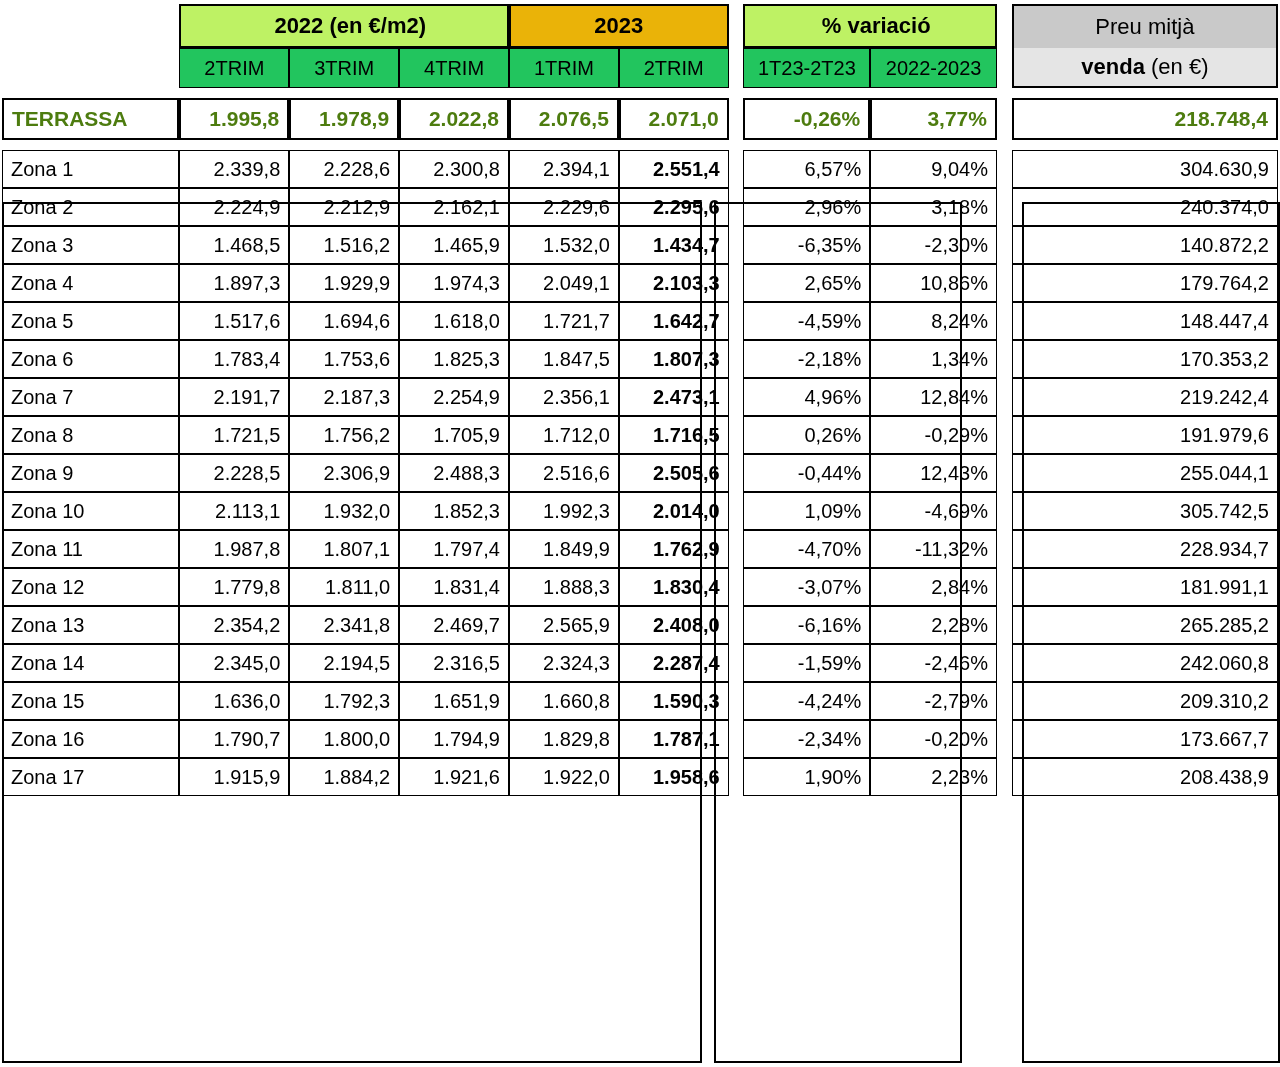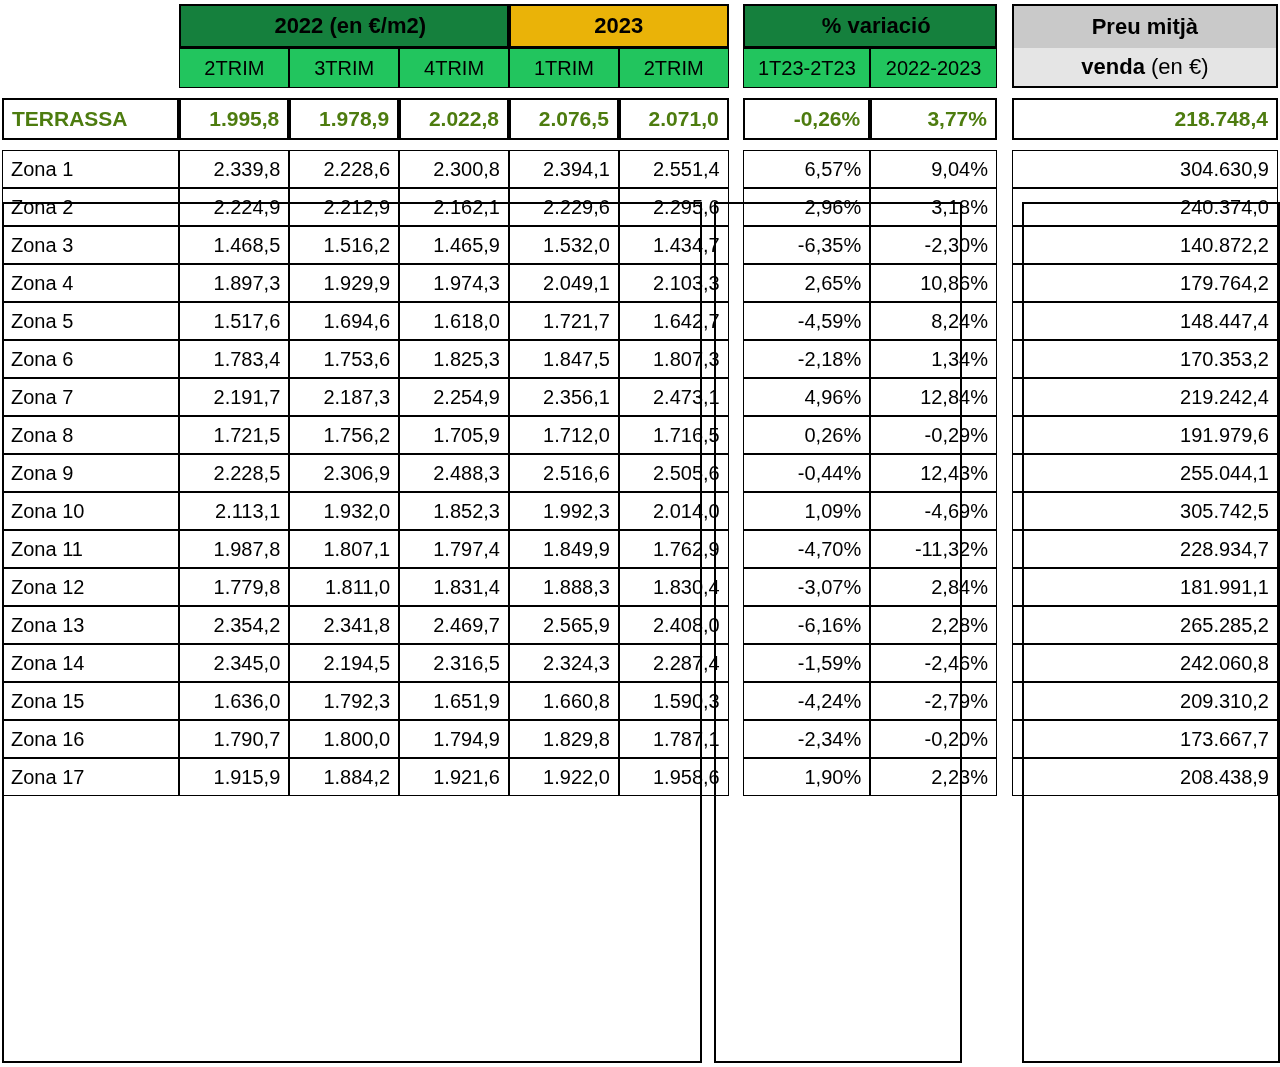--- a/index.html
+++ b/index.html
@@ -61,34 +61,34 @@
   
   .hdr-group {
     height: 44px;
     border: 2px solid #000;
     text-align: center;
     font-weight: bold;
     font-size: 22px;
     background: #c9c9c9;
   }
   .hdr-group.dark { background: #eab308; }
-  .hdr-group.light { background: #15803d; padding-left: 12px; }
+  .hdr-group.light { background: #bef264; padding-left: 12px; }
   .hdr-sub {
     height: 40px;
     border: 1px solid #000;
     text-align: center;
     font-size: 20px;
     background: #22c55e;
   }
   .hdr-price-top {
     border: 2px solid #000;
     border-bottom: none;
     background: #c9c9c9;
     text-align: center;
-    font-weight: bold;
+    font-weight: normal;
     font-size: 22px;
     height: 44px;
   }
   .hdr-price-bot {
     border: 2px solid #000;
     border-top: none;
     background: #e5e5e5;
     text-align: center;
     font-size: 22px;
     height: 40px;
@@ -105,21 +105,21 @@
     color: #4d7c0f;
     font-weight: bold;
     height: 42px;
     font-size: 21px;
   }
   .total .cell.left { text-align: left; }
   .total .gap { border: none; }
 
   
   .data .cell { font-size: 20px; }
-  .data .cell.bold { font-weight: normal; margin-left: 48px; }
+  .data .cell.bold { font-weight: bold; margin-left: 48px; }
 
   
   .frame {
     position: absolute;
     border: 2px solid #000;
     pointer-events: none;
   }
 </style>
 </head>
 <body>

